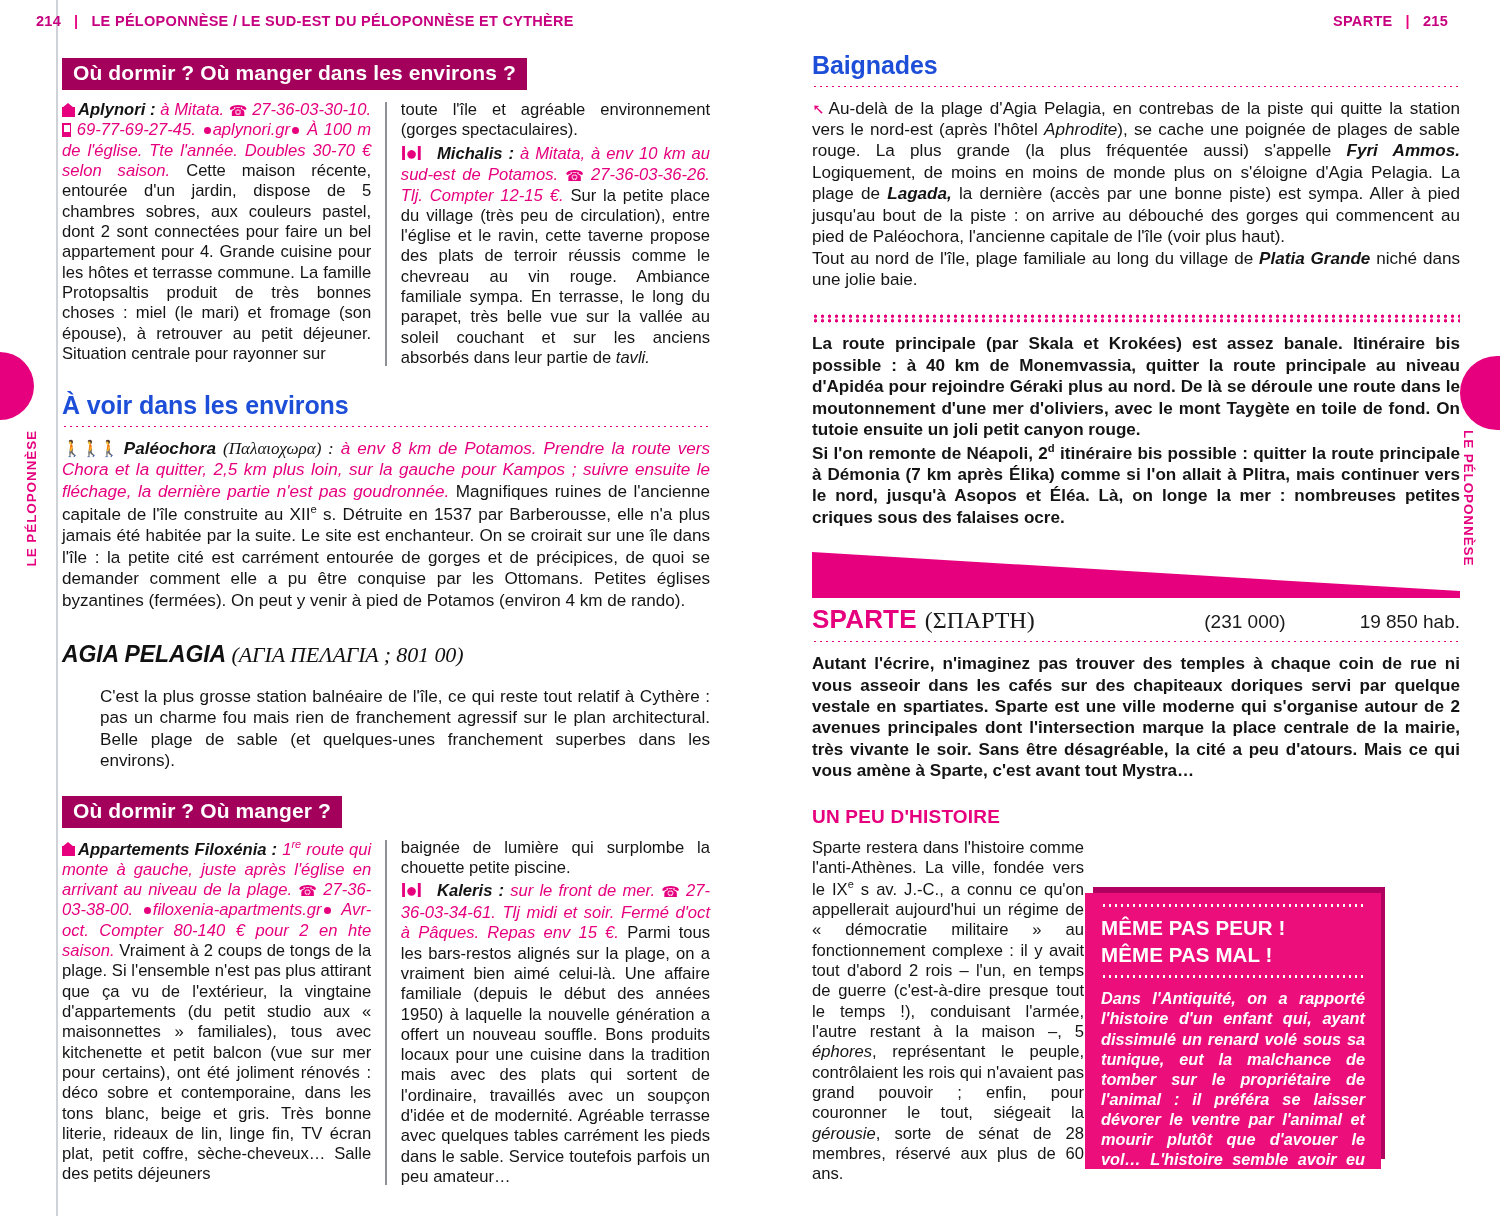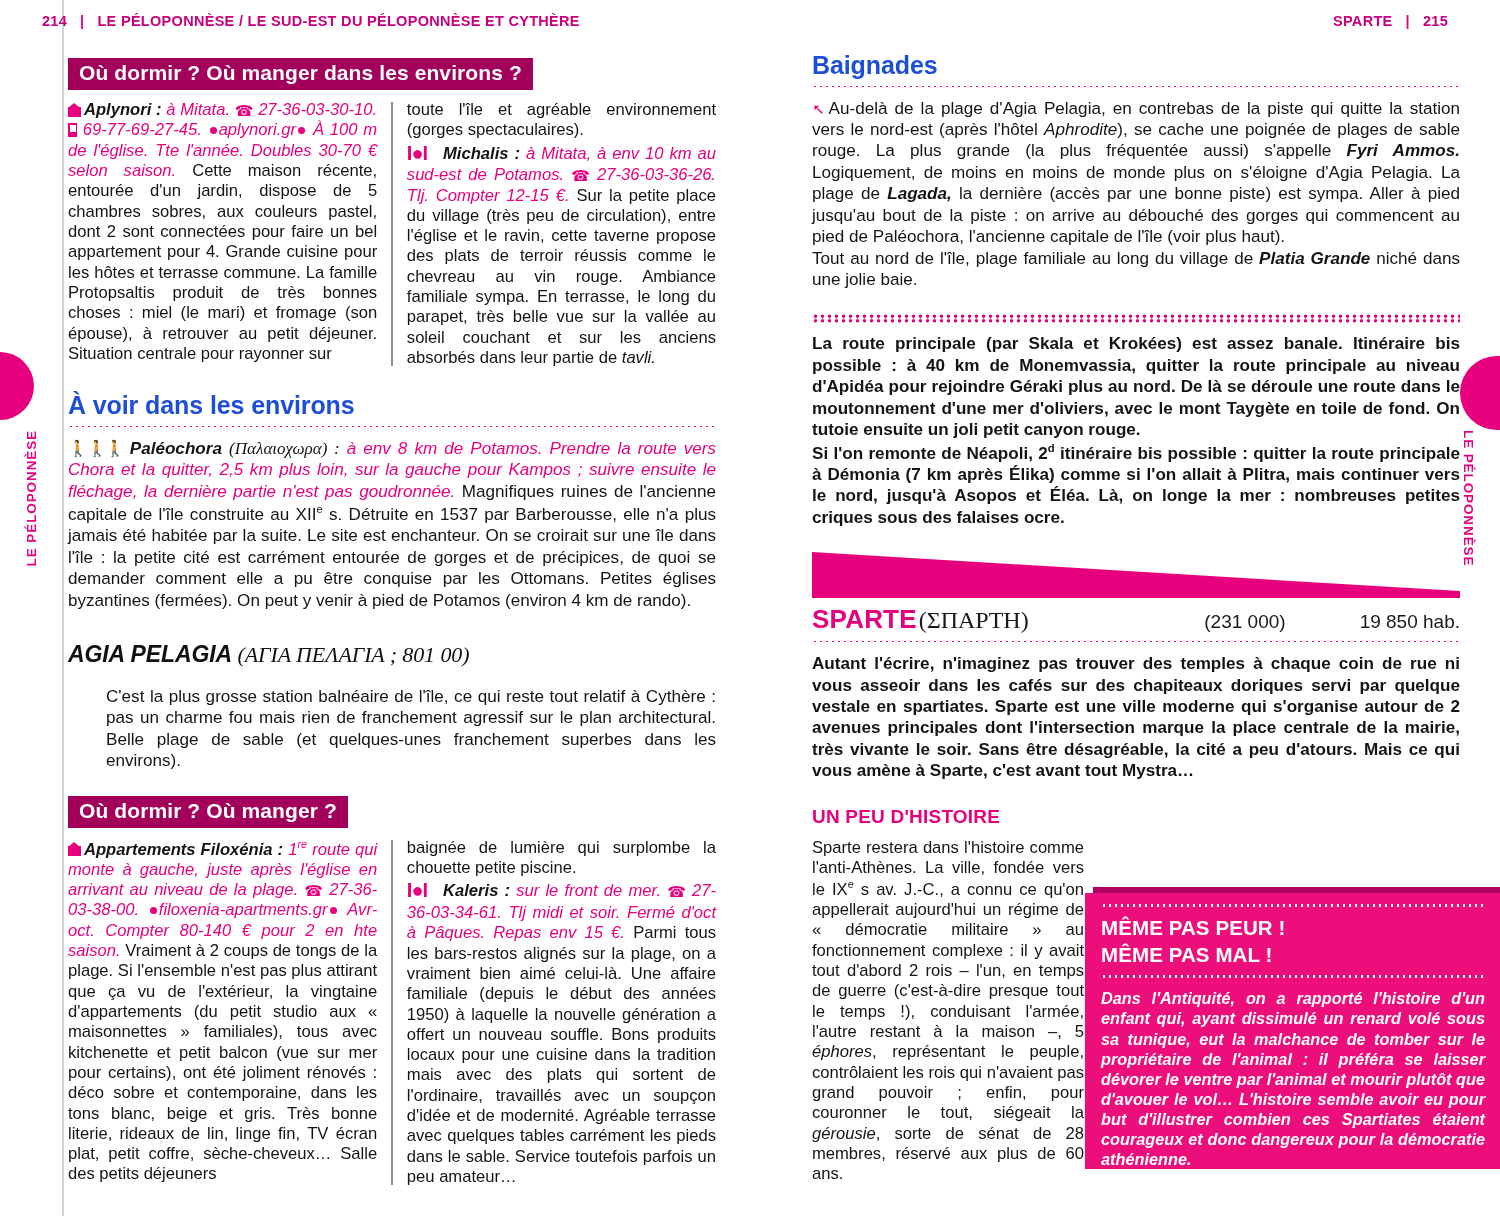--- a/index.html
+++ b/index.html
@@ -39,21 +39,21 @@
   .side-tab-right {
     right: 24px; top: 430px;
     writing-mode: vertical-rl;
   }
 
   
   .leaf {
     position: absolute; top: 0;
     width: 750px; height: 1216px;
   }
-  .leaf-left  { left: 6px; }
+  .leaf-left  { left: 0; }
   .leaf-right { left: 750px; }
 
   .gutter-left {
     position: absolute; left: 56px; top: 0; bottom: 0;
     width: 2px; background: #cfd3d8;
   }
 
   
   .runhead {
     position: absolute; top: 13px;
@@ -251,36 +251,36 @@
     display: flex; align-items: baseline;
     margin-top: 6px;
   }
   .city-name {
     color: #e6007e; font-size: 26px; font-weight: bold;
     letter-spacing: 0.2px;
   }
   .city-greek {
     color: #1a1a1a; font-size: 24px;
     font-family: "Liberation Serif", serif;
-    margin-left: 2px;
+    margin-left: 8px;
   }
   .city-pop {
     margin-left: auto;
     color: #1a1a1a; font-size: 19px;
   }
   .city-hab {
     margin-left: 74px;
     color: #1a1a1a; font-size: 19px;
   }
 
   
   .pinkbox {
     position: absolute;
     left: 1085px; top: 893px;
-    width: 416px; height: 276px;
+    width: 296px; height: 276px;
     background: #ec0e7b;
     box-shadow: 6px -8px 0 -2px #b00060;
   }
   .pinkbox-inner { padding: 10px 16px 12px 16px; }
   .pinkbox-dots {
     height: 5px;
     background-image: radial-gradient(circle, #ffffff 1.2px, transparent 1.4px);
     background-size: 6px 5px;
     background-repeat: repeat-x;
   }

